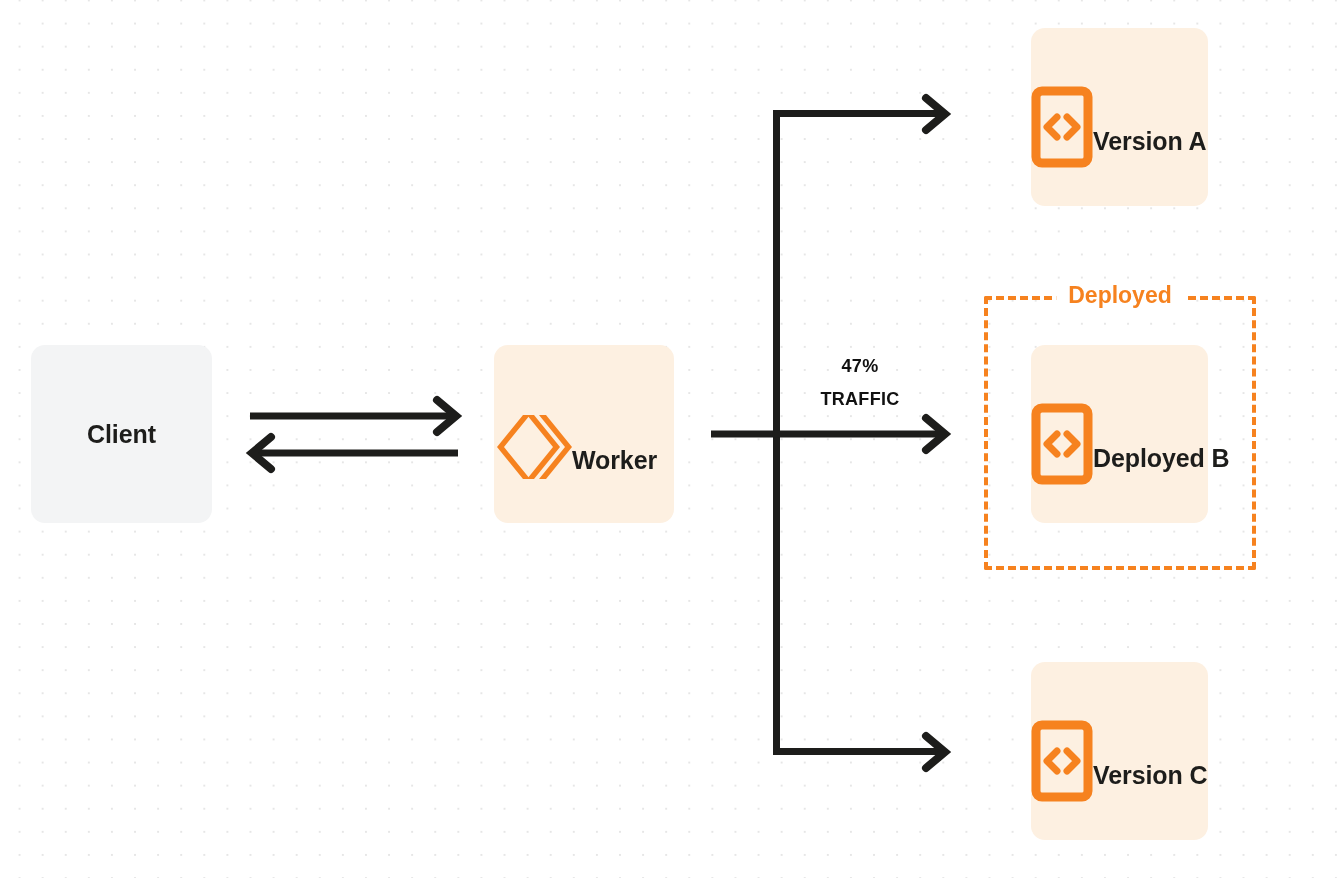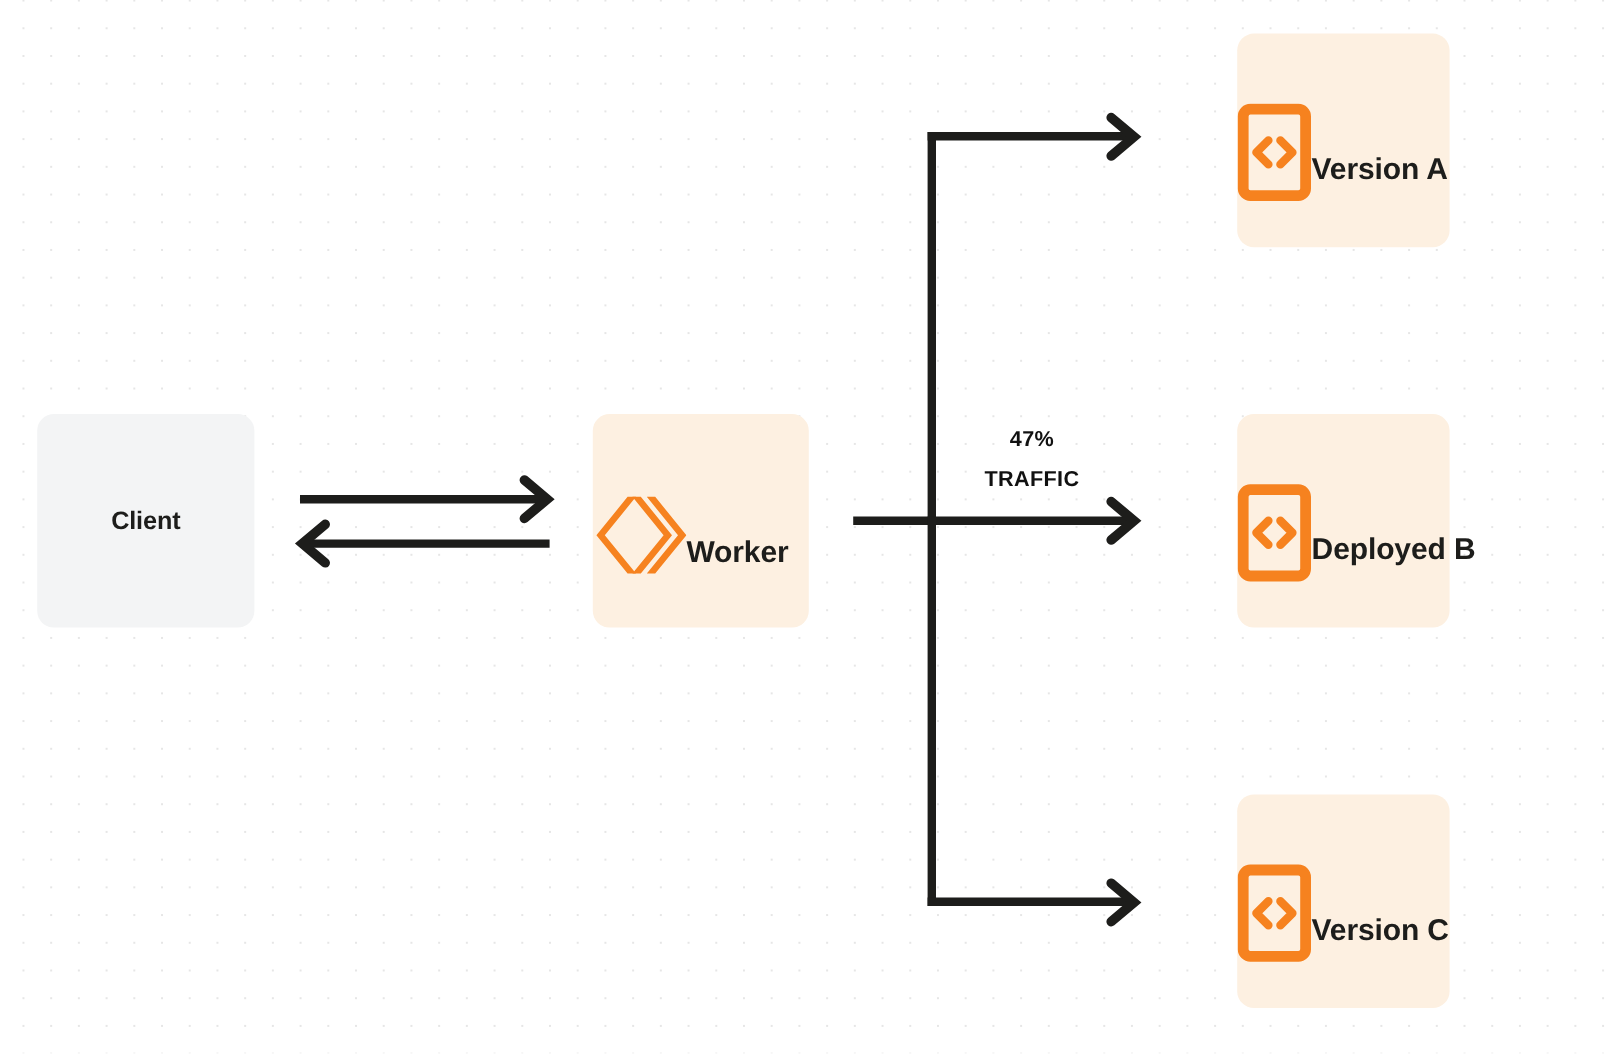--- a/index.html
+++ b/index.html
@@ -40,21 +40,21 @@
   }
 
   
   #client-node {
     left: 31px;
     top: 345px;
     width: 181px;
     height: 178px;
     background: #f3f4f5;
   }
-  #client-node .node-label { font-size: 21px; }
+  #client-node .node-label { font-size: 25px; }
 
   
   #worker-node {
     left: 494px;
     top: 345px;
     width: 180px;
     height: 178px;
     background: #fdf0e1;
     justify-content: flex-start;
     padding-top: 29px;
@@ -185,20 +185,23 @@
     <span>
       <svg width="62" height="82" viewBox="0 0 62 82" aria-hidden="true">
         <rect x="5" y="5" width="52" height="72" rx="6" ry="6" fill="none" stroke="#f6821f" stroke-width="9"></rect>
         <path d="M26 31 L16 41 L26 51" fill="none" stroke="#f6821f" stroke-width="7" stroke-linecap="round" stroke-linejoin="round"></path>
         <path d="M36 31 L46 41 L36 51" fill="none" stroke="#f6821f" stroke-width="7" stroke-linecap="round" stroke-linejoin="round"></path>
       </svg>
     </span>
     <span class="node-label">Version C</span>
   </div>
 
+  <div id="deployed-group">
+    <span id="deployed-label">Deployed</span>
+  </div>
 
   <div id="traffic-label">
     <div>47%</div>
     <div>TRAFFIC</div>
   </div>
 
   <svg class="overlay">
 
     <g>
       <line class="ink" x1="250" y1="416" x2="452" y2="416"></line>

